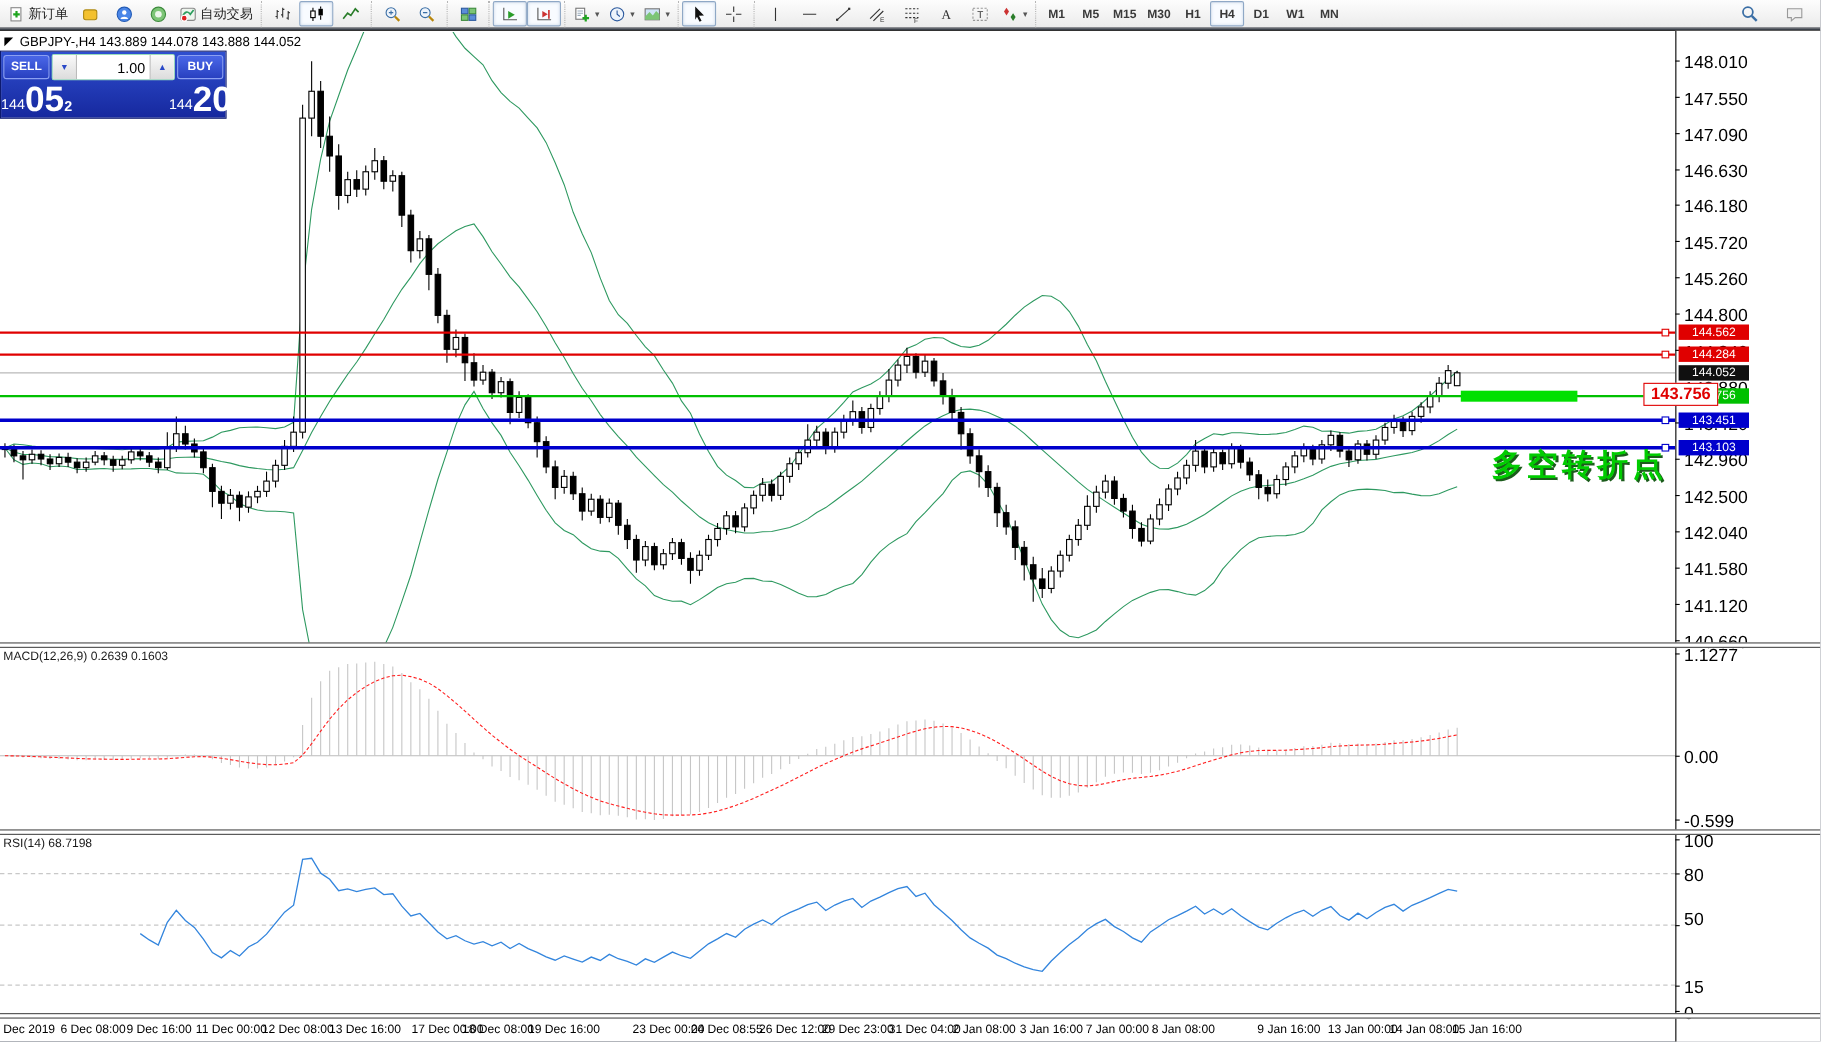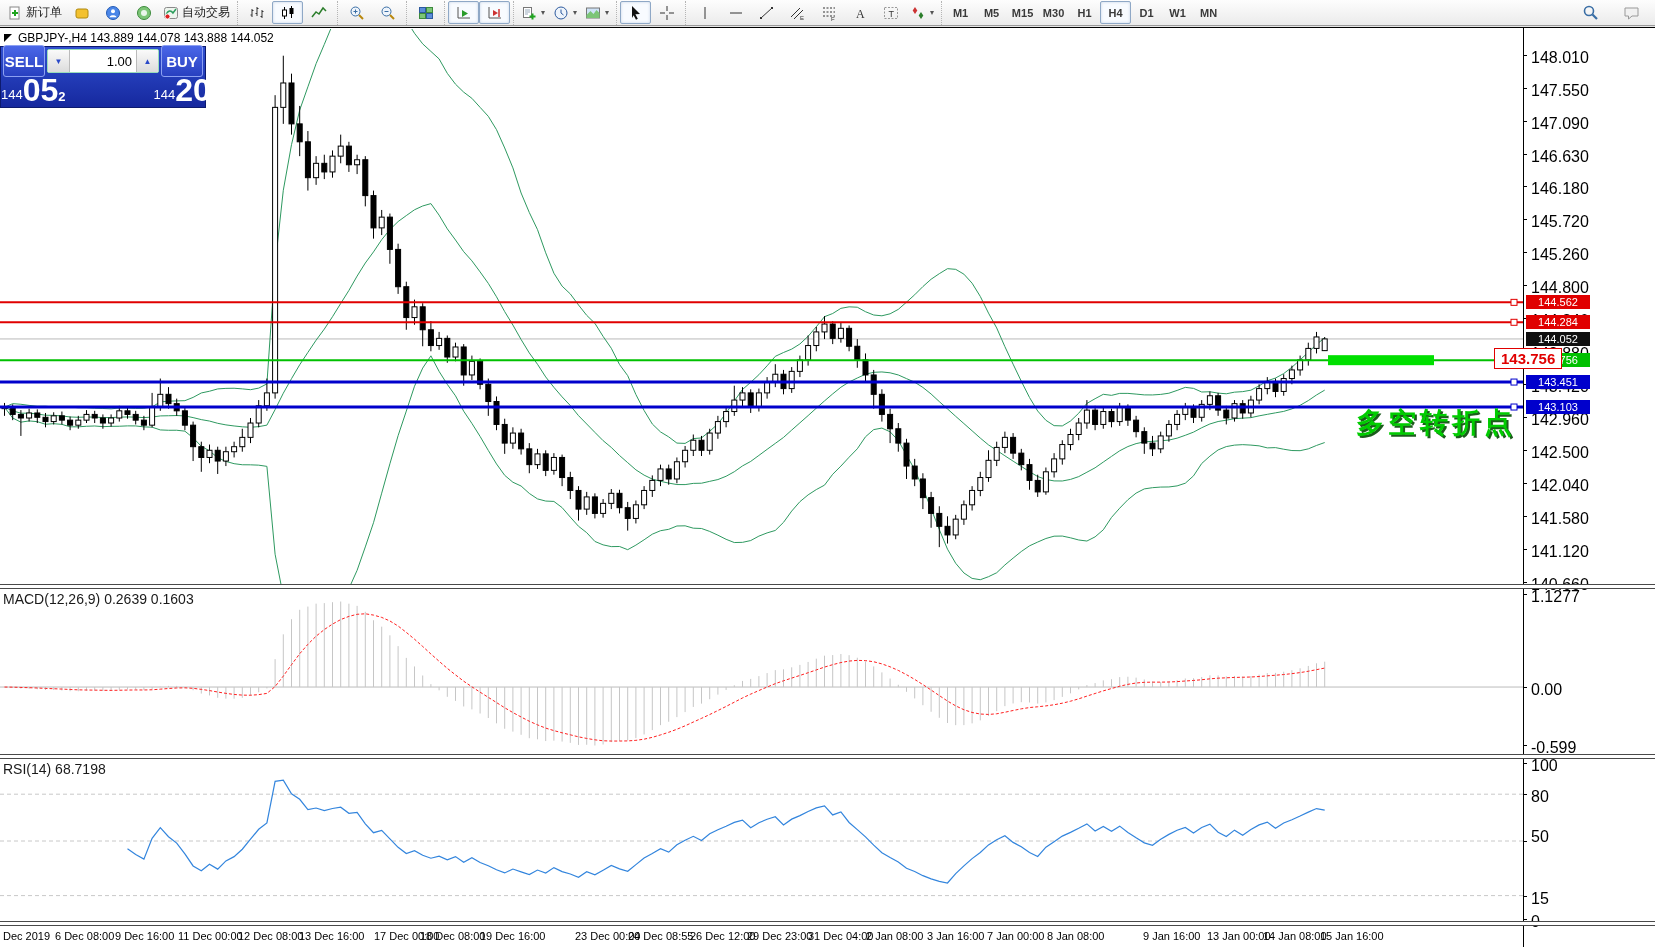--- a/index.html
+++ b/index.html
@@ -1,16 +1,16 @@
 <!DOCTYPE html>
 <html><head>
 <meta charset="utf-8">
 <style>
   html,body{margin:0;padding:0;background:#fff;}
-  .app{position:relative;width:1655px;height:947px;background:#e5e5e5;overflow:hidden;
+  .app{position:relative;width:1655px;height:947px;background:#0f172a;overflow:hidden;
        font-family:"Liberation Sans",sans-serif;-webkit-font-smoothing:none;}
   
   .toolbar{position:absolute;top:0;left:0;width:1655px;height:26px;
     background:linear-gradient(180deg,#fdfdfd,#ebebeb);display:flex;align-items:center;
     border-bottom:1px solid #9a9a9a;box-sizing:border-box;}
   .tb-group{display:flex;align-items:center;height:24px;padding:0 3px;border-left:1px dotted #b5b5b5;}
   .tb-group:first-child{border-left:none;}
   .tb-btn{height:21px;min-width:23px;display:inline-flex;align-items:center;justify-content:center;
     gap:3px;padding:0 3px;border:1px solid transparent;border-radius:2px;background:transparent;
     font-size:12px;color:#222;cursor:default;}
@@ -26,34 +26,34 @@
   .axis-strip{position:absolute;left:1523px;top:0;width:132px;height:920px;background:#fff;
     border-left:1px solid #000;box-sizing:border-box;}
   .sep{position:absolute;left:0;width:1655px;height:3px;background:#fff;
     border-top:1px solid #4a4a4a;border-bottom:1px solid #4a4a4a;z-index:6;}
   .axis-label{position:absolute;left:1531px;font-size:16px;color:#000;white-space:nowrap;z-index:3;}
   .axis-tick{position:absolute;left:1523px;width:4px;height:1px;background:#000;z-index:3;}
   .price-badge{position:absolute;left:1526px;width:64px;height:14px;font-size:11px;line-height:14px;
     text-align:center;color:#fff;z-index:5;}
   .time-label{position:absolute;top:902px;font-size:11px;color:#000;white-space:nowrap;}
   .time-tick{position:absolute;top:893px;width:1px;height:4px;background:#000;}
-  .panel-label{position:absolute;left:3px;font-size:14px;color:#1a1a1a;z-index:4;}
+  .panel-label{position:absolute;left:3px;font-size:11px;color:#1a1a1a;z-index:4;}
   
   .chart-title{position:absolute;left:4px;top:3px;font-size:12px;color:#000;z-index:8;display:flex;align-items:center;gap:6px;}
   .title-arrow{width:0;height:0;border-left:8px solid #000;border-bottom:8px solid transparent;display:inline-block;}
   .cn-note{position:absolute;font-size:28px;font-weight:bold;z-index:7;
     text-shadow:2px 2px 0 #1c5c1c;letter-spacing:4px;}
   .price-tag{position:absolute;background:#fff;border:1px solid #e00000;color:#e00000;
     font-size:15px;font-weight:bold;text-align:center;z-index:8;padding:1px 6px;}
   
   .trade-panel{position:absolute;left:0;top:18px;width:206px;height:62px;z-index:9;
     background:linear-gradient(180deg,#2f4fd0,#16289e);border:1px solid #0d1a6e;box-sizing:border-box;}
   .tp-row1{display:flex;align-items:center;height:24px;margin:2px 2px 0 2px;gap:2px;}
-  .tp-btn{flex:0 0 42px;height:32px;background:linear-gradient(180deg,#4a67e8,#2840c0);
-    border:1px solid #8ca0f2;border-radius:3px;color:#fff;font-size:15px;font-weight:bold;
+  .tp-btn{flex:0 0 42px;height:22px;background:linear-gradient(180deg,#4a67e8,#2840c0);
+    border:1px solid #8ca0f2;border-radius:3px;color:#fff;font-size:11px;font-weight:bold;
     font-family:"Liberation Sans",sans-serif;padding:0;}
   .tp-vol{flex:1;display:flex;height:22px;background:#fff;border:1px solid #9db;border-radius:2px;overflow:hidden;}
   .tp-step{width:22px;background:linear-gradient(180deg,#fafafa,#dcdcdc);border:none;
     border-right:1px solid #bbb;font-size:8px;color:#2a49c8;padding:0;}
   .tp-step.up{border-right:none;border-left:1px solid #bbb;}
   .tp-vol input{flex:1;border:none;outline:none;text-align:right;font-size:13px;width:40px;
     font-family:"Liberation Sans",sans-serif;padding:0 4px;}
   .tp-row2{display:flex;height:32px;margin-top:1px;gap:44px;}
   .tp-price{flex:1;display:flex;align-items:flex-end;justify-content:center;color:#fff;padding-bottom:2px;}
   .tp-price .pp{font-size:13px;margin-bottom:2px;}

